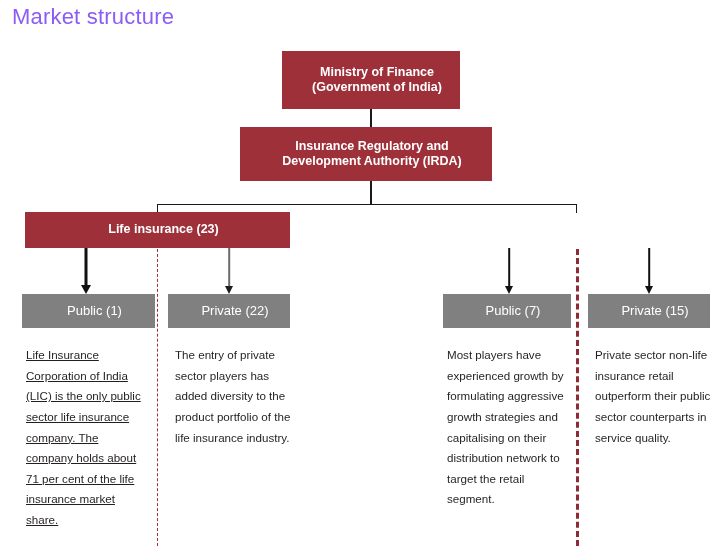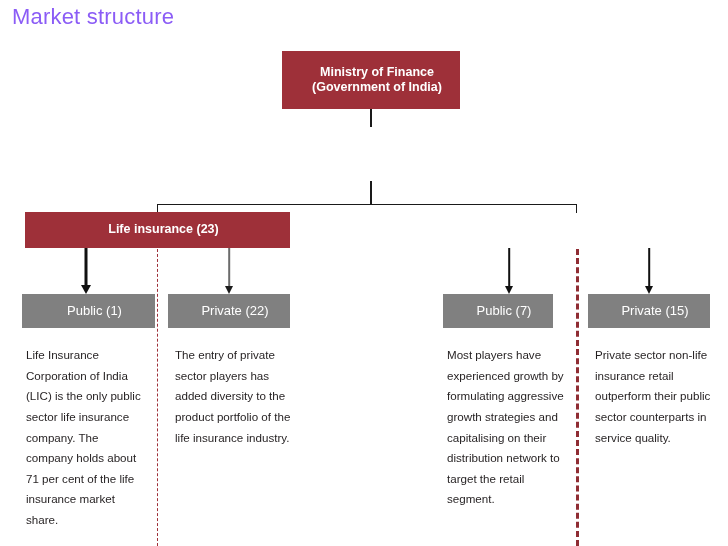--- a/index.html
+++ b/index.html
@@ -109,21 +109,21 @@
     left: 168px;
     top: 294px;
     width: 122px;
     height: 34px;
     font-size: 13px;
     justify-content: center;
   }
   #node-nonlife-public {
     left: 443px;
     top: 294px;
-    width: 110px;
+    width: 128px;
     height: 34px;
     font-size: 13px;
   }
   #node-nonlife-private {
     left: 588px;
     top: 294px;
     width: 122px;
     height: 34px;
     font-size: 13px;
     text-align: center;
@@ -236,21 +236,21 @@
 
   
   .desc {
     position: absolute;
     color: #231f20;
     font-size: 11.6px;
     line-height: 1.78;
     font-family: "Liberation Sans", sans-serif;
     box-sizing: border-box;
   }
-  #desc-life-public    { left: 26px;  top: 345px; width: 116px; }
+  #desc-life-public    { left: 26px;  top: 345px; width: 116px; text-decoration: underline; }
   #desc-life-private   { left: 175px; top: 345px; width: 116px; }
   #desc-nonlife-public { left: 447px; top: 345px; width: 122px; }
   #desc-nonlife-private{ left: 595px; top: 345px; width: 120px; }
 </style>
 </head>
 <body>
 
 <div id="canvas">
 
   <div class="page-title">Market structure</div>
@@ -259,20 +259,24 @@
   <div class="conn" id="conn-irda-drop"></div>
   <div class="conn" id="conn-bus"></div>
   <div class="conn" id="conn-leg-life"></div>
   <div class="conn" id="conn-leg-nonlife"></div>
 
   <div class="node node-red" id="node-ministry">
     <span class="node-label">Ministry of Finance
 (Government of India)</span>
   </div>
 
+  <div class="node node-red" id="node-irda">
+    <span class="node-label">Insurance Regulatory and
+Development  Authority (IRDA)</span>
+  </div>
 
   <div class="node node-red" id="node-life">
     <span class="node-label">Life insurance (23)</span>
   </div>
 
   <div class="arrow" id="arrow-life-public">
     <span class="shaft"></span>
     <span class="head"></span>
   </div>
   <div class="arrow" id="arrow-life-private">

